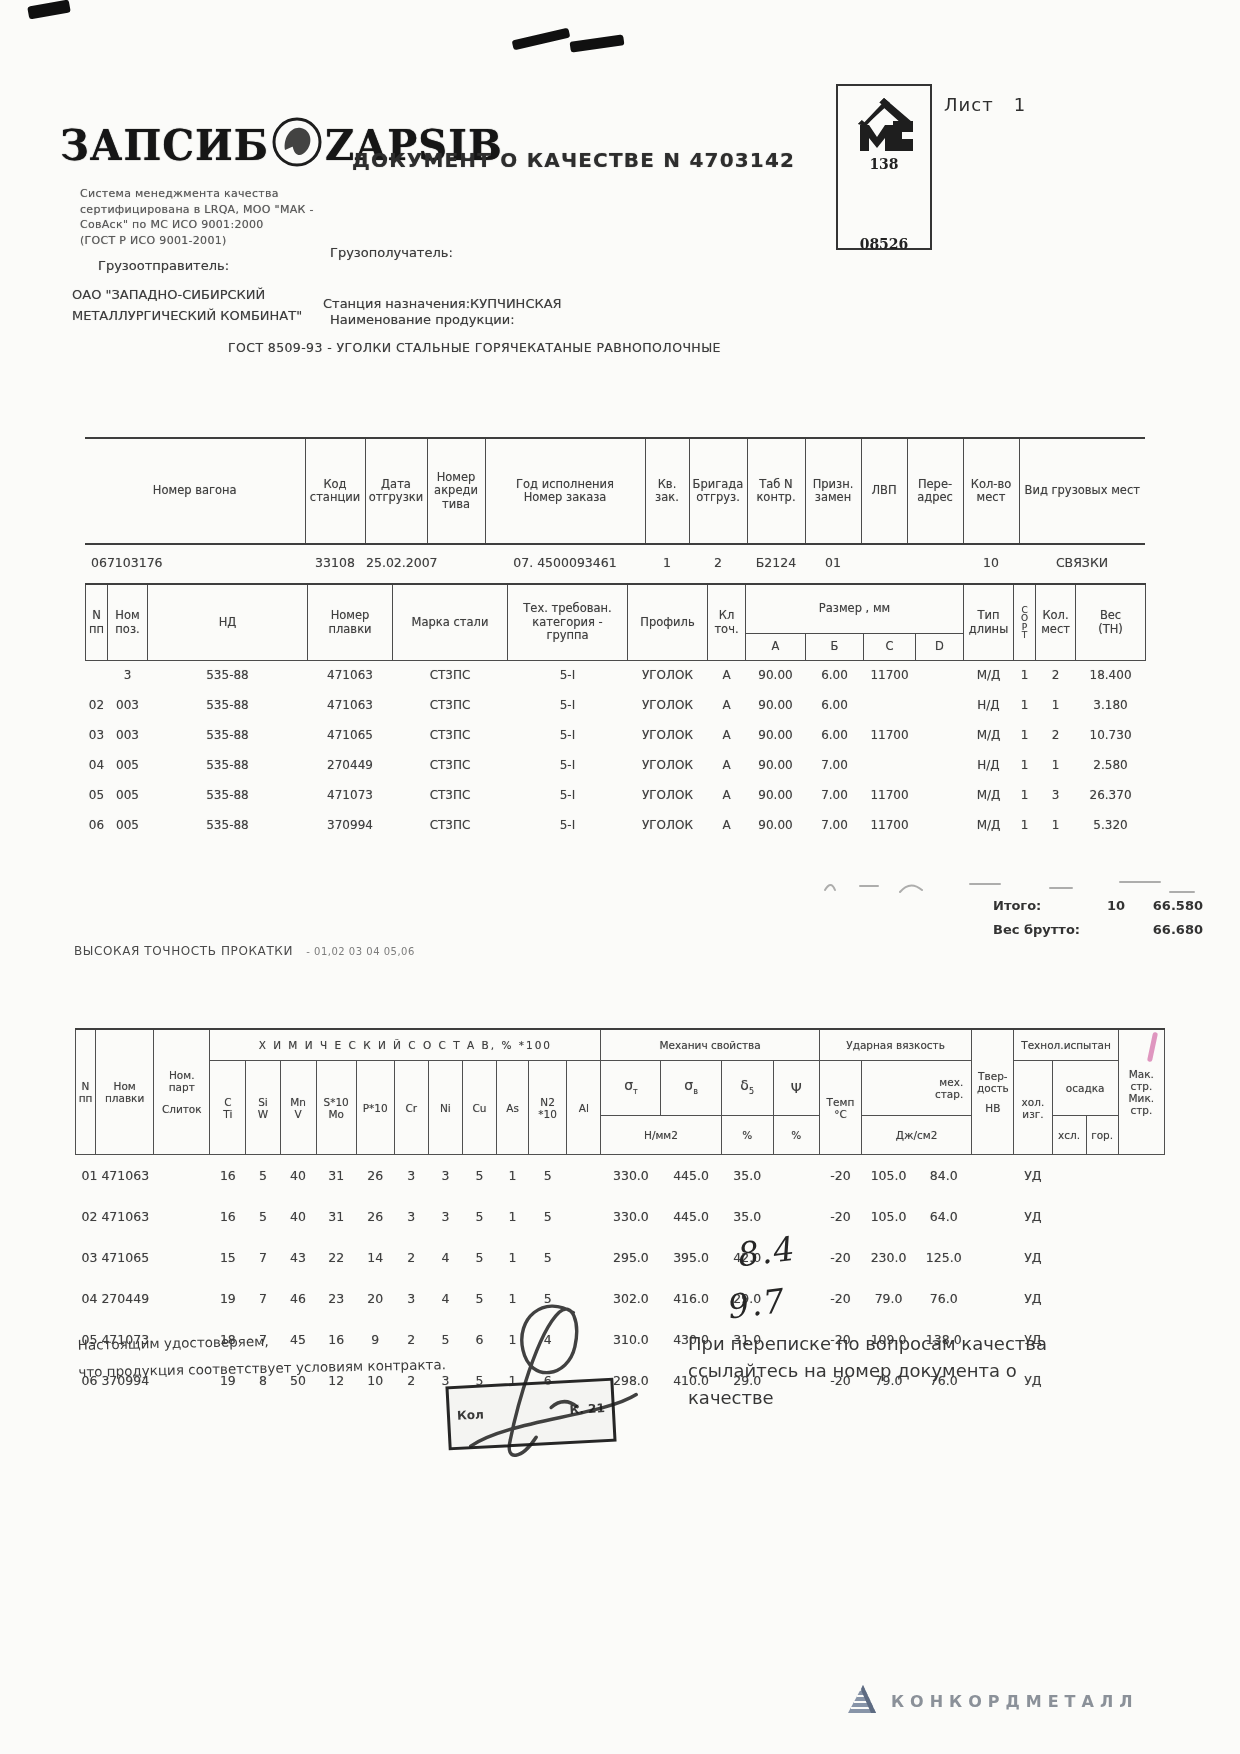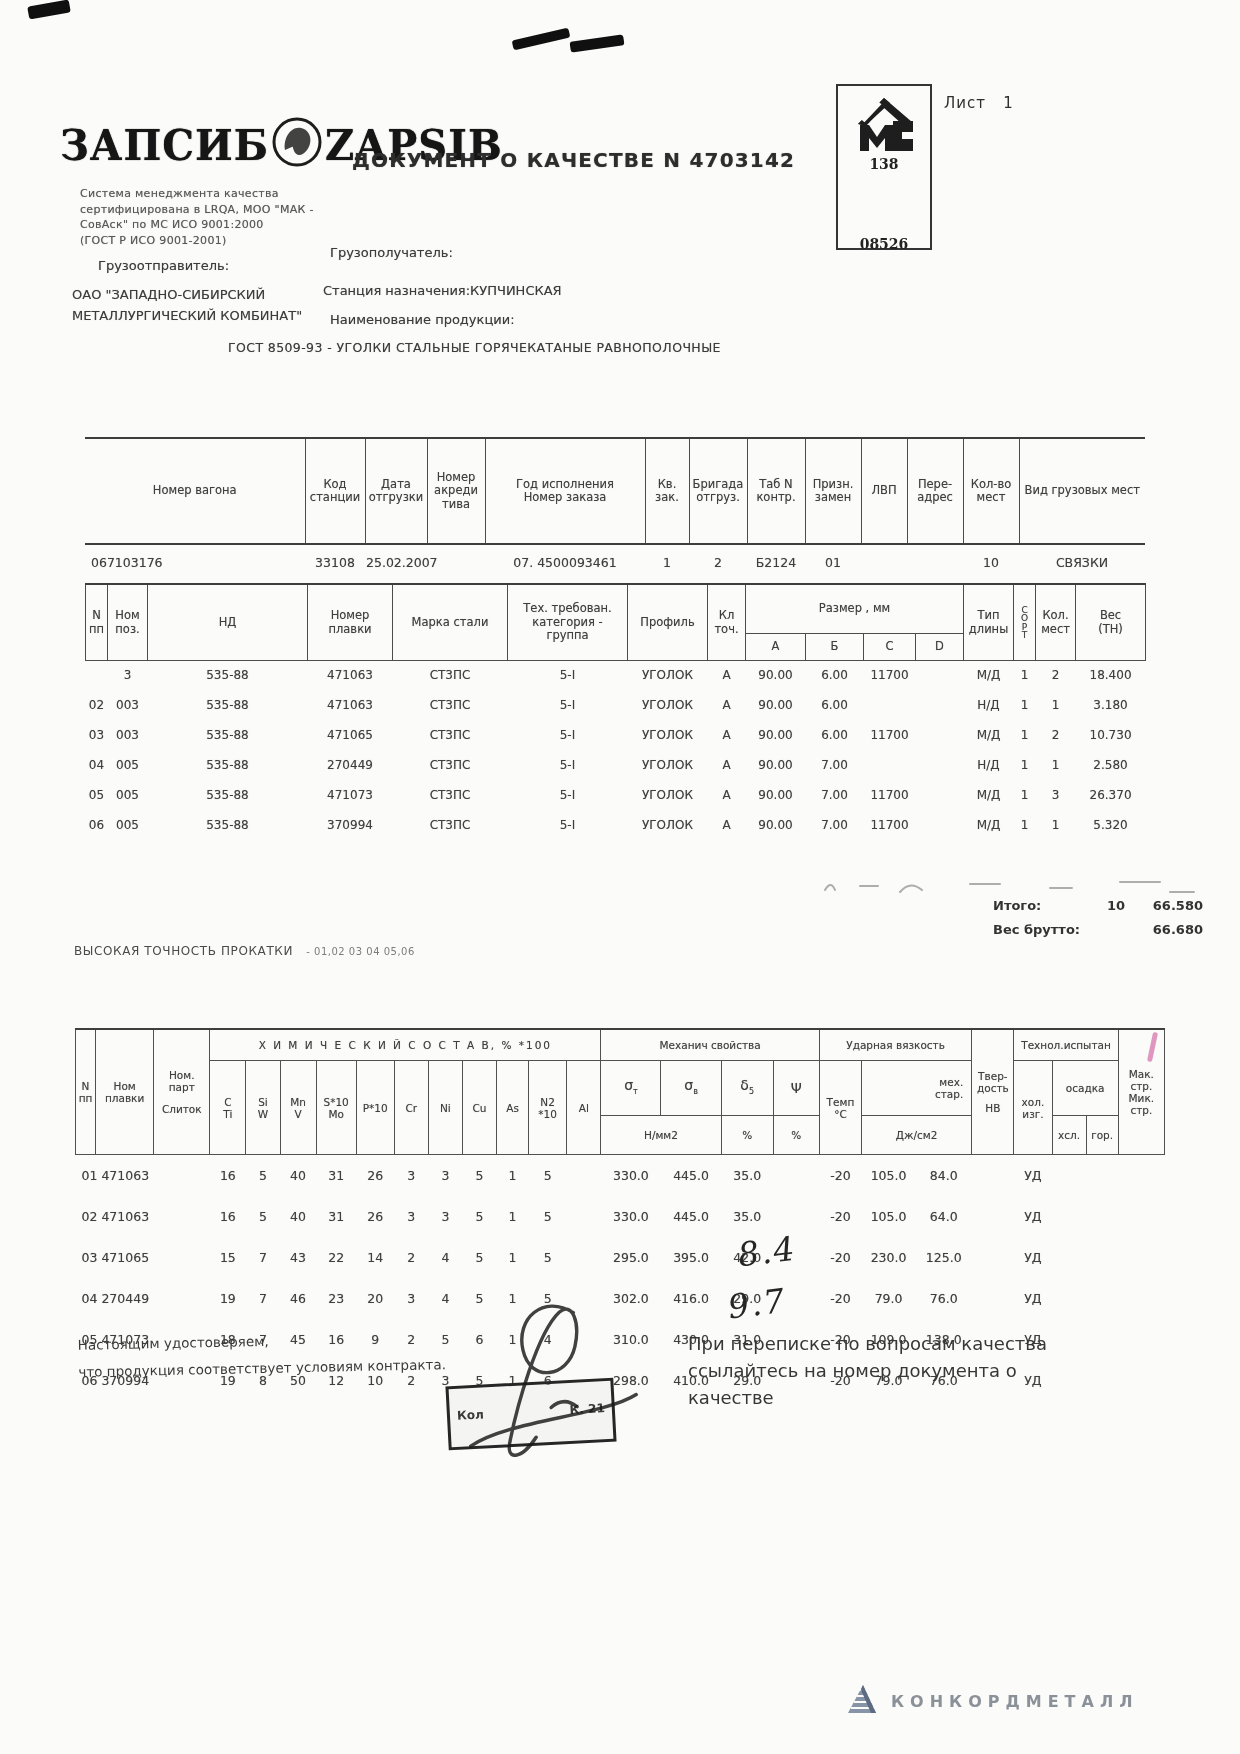--- a/index.html
+++ b/index.html
@@ -14,21 +14,21 @@
   .logo-txt{font-family:"DejaVu Serif","Liberation Serif",serif;font-weight:700;font-size:40px;
             letter-spacing:1px;color:#161616;transform:scaleY(1.08);text-shadow:0 0 1px #222;}
   .cert{left:80px;top:186px;width:270px;font-size:11px;line-height:15.5px;color:#585858;
         letter-spacing:.3px;text-shadow:0 0 .8px rgba(90,90,90,.6);}
   .lbl13{font-size:13px;}
   .title{left:352px;top:148px;font-size:20px;font-weight:600;letter-spacing:1.2px;color:#2d2d2d;
          text-shadow:0 0 1px rgba(50,50,50,.5);}
   
   .mc-box{left:836px;top:84px;width:92px;height:162px;border:2px solid #343434;text-align:center;}
   .mc-num{font-family:"DejaVu Serif","Liberation Serif",serif;font-size:14px;font-weight:700;color:#222;}
-  .sheet{left:944px;top:94px;font-size:15px;color:#2f2f2f;letter-spacing:1px;}
+  .sheet{left:944px;top:94px;font-size:18px;color:#2f2f2f;letter-spacing:1px;}
   
   table{border-collapse:collapse;table-layout:fixed;}
   .doc-table td{font-size:11.5px;line-height:13.5px;text-align:center;vertical-align:middle;
                 color:#3f3f3f;padding:2px 1px;text-shadow:0 0 .7px rgba(70,70,70,.5);}
   .doc-table thead td{border-left:1.6px solid #4c4c4c;border-right:1.6px solid #4c4c4c;}
   .hl{display:block;}
   .t1{left:85px;top:437px;width:1060px;border-top:2.6px solid #3e3e3e;}
   .t1 thead td{height:100px;border-bottom:2.4px solid #3e3e3e;}
   .t1 thead td:first-child{border-left:none;}
   .t1 thead td:last-child{border-right:none;}
@@ -102,21 +102,21 @@
   </div>
 
   <div class="abs ink lbl13" style="left:98px;top:258px;">Грузоотправитель:</div>
   <div class="abs ink lbl13" style="left:72px;top:284px;line-height:21px;">
     <div>ОАО "ЗАПАДНО-СИБИРСКИЙ</div>
     <div>МЕТАЛЛУРГИЧЕСКИЙ КОМБИНАТ"</div>
   </div>
 
   <div class="abs title">ДОКУМЕНТ О КАЧЕСТВЕ   N 4703142</div>
   <div class="abs ink lbl13" style="left:330px;top:245px;">Грузополучатель:</div>
-  <div class="abs ink lbl13" style="left:323px;top:283px;">Станция назначения:КУПЧИНСКАЯ</div>
+  <div class="abs ink lbl13" style="left:323px;top:296px;">Станция назначения:КУПЧИНСКАЯ</div>
   <div class="abs ink lbl13" style="left:330px;top:312px;">Наименование   продукции:</div>
   <div class="abs ink" style="left:228px;top:340px;font-size:12.5px;letter-spacing:.4px;">ГОСТ 8509-93  -  УГОЛКИ СТАЛЬНЫЕ ГОРЯЧЕКАТАНЫЕ РАВНОПОЛОЧНЫЕ</div>
 
   <div class="abs mc-box">
     <div style="margin-top:8px;">
       <svg width="64" height="58" viewBox="0 0 64 58">
         <polygon points="6,30 32,4 60,28 50,30 31,13 15,31" fill="#1e1e1e"></polygon>
         <polygon points="6,30 32,4 38,9 13,32" fill="#1e1e1e"></polygon>
         <line x1="28" y1="9" x2="11" y2="27" stroke="#fbfbf9" stroke-width="4"></line>
         <polygon points="8,57 8,31 17,31 25,43 33,31 42,31 42,57 33,57 33,44 25,54 17,44 17,57" fill="#1e1e1e"></polygon>

